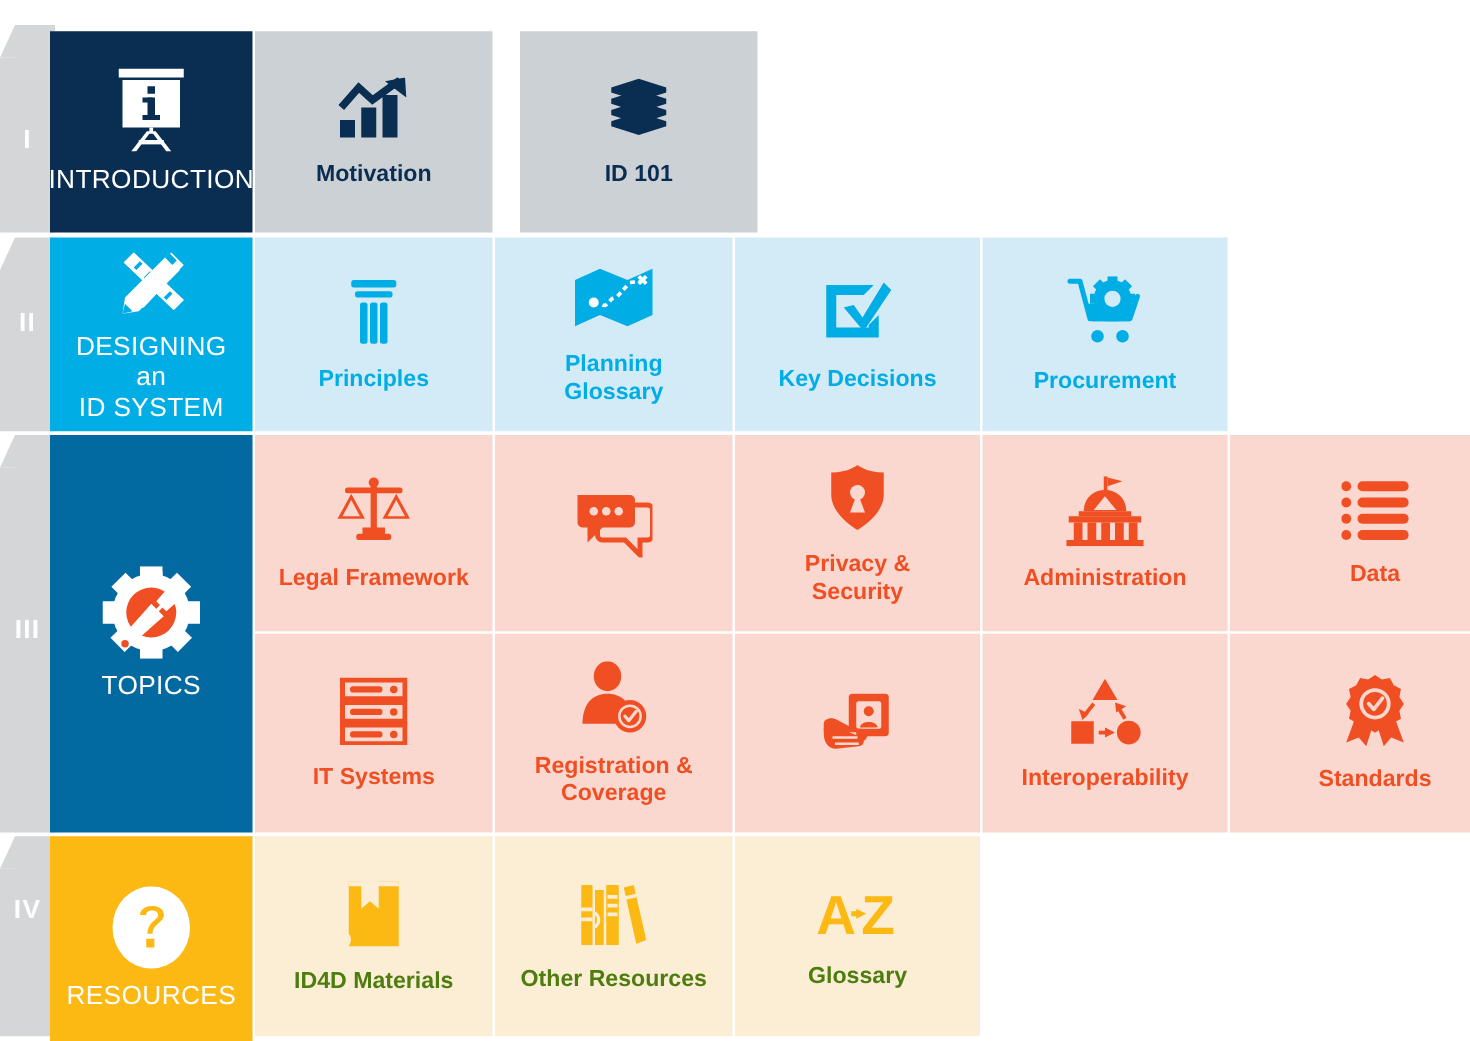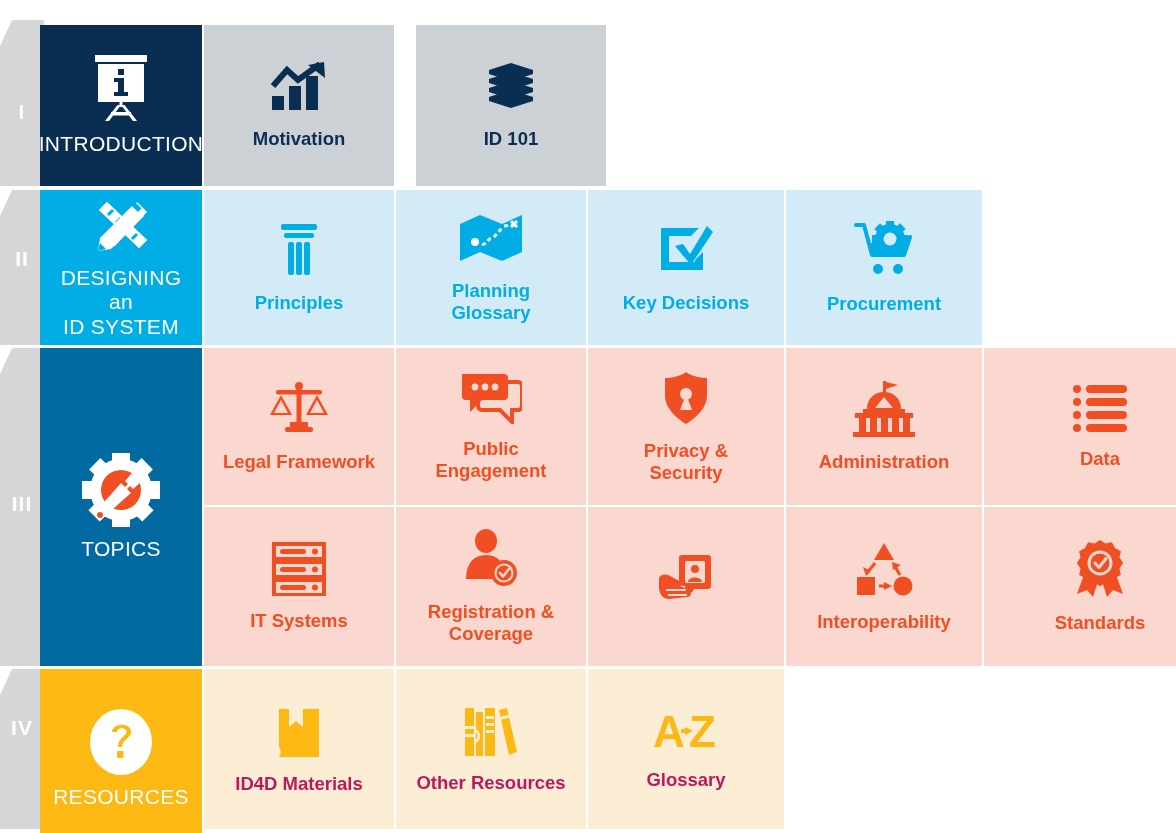--- a/index.html
+++ b/index.html
@@ -77,21 +77,21 @@
   .sec-design  .rowhead{background:#00ade4;}
   .sec-design  .tile{background:#d3eaf7;}
   .sec-design  .tile .t-label{color:#00ade4;}
 
   .sec-topics  .rowhead{background:#0369a1;}
   .sec-topics  .tile{background:#fad8cf;}
   .sec-topics  .tile .t-label{color:#f04e23;}
 
   .sec-res     .rowhead{background:#fcb813;}
   .sec-res     .tile{background:#fcedd5;}
-  .sec-res     .tile .t-label{color:#be185d;text-align:right;}
+  .sec-res     .tile .t-label{color:#4d7c0f;text-align:right;}
 
   svg{display:block;}
 </style>
 </head>
 <body>
 
 <div id="matrix">
 
   <div class="spine">
 
@@ -314,24 +314,20 @@
       <div class="tile" style="left:356px;width:190px;height:157px;">
         <div class="t-icon">
           <svg width="62" height="52" viewBox="0 0 62 52">
             <path d="M18 10 L58 10 a4 4 0 0 1 4 4 L62 34 a4 4 0 0 1 -4 4 L52 38 L52 50 L40 38 L22 38 a4 4 0 0 1 -4 -4 Z" fill="none" stroke="#f04e23" stroke-width="4"></path>
             <path d="M2 2 L44 2 a4 4 0 0 1 4 4 L48 24 a4 4 0 0 1 -4 4 L22 28 L10 40 L10 28 L6 28 a4 4 0 0 1 -4 -4 Z" fill="#f04e23"></path>
             <circle cx="15" cy="15" r="3.4" fill="#fad8cf"></circle>
             <circle cx="25" cy="15" r="3.4" fill="#fad8cf"></circle>
             <circle cx="35" cy="15" r="3.4" fill="#fad8cf"></circle>
           </svg>
         </div>
-        <div class="t-label">
-          <span>Public</span><br>
-          <span>Engagement</span>
-        </div>
       </div>
 
       <div class="tile" style="left:548px;width:196px;height:157px;">
         <div class="t-icon">
           <svg width="50" height="56" viewBox="0 0 50 56">
             <path d="M25 2 C25 2 18 8 4 8 L4 26 C4 42 25 54 25 54 C25 54 46 42 46 26 L46 8 C32 8 25 2 25 2 Z" fill="#f04e23"></path>
             <circle cx="25" cy="24" r="6" fill="#fad8cf"></circle>
             <polygon points="25,24 31,40 19,40" fill="#fad8cf"></polygon>
           </svg>
         </div>

